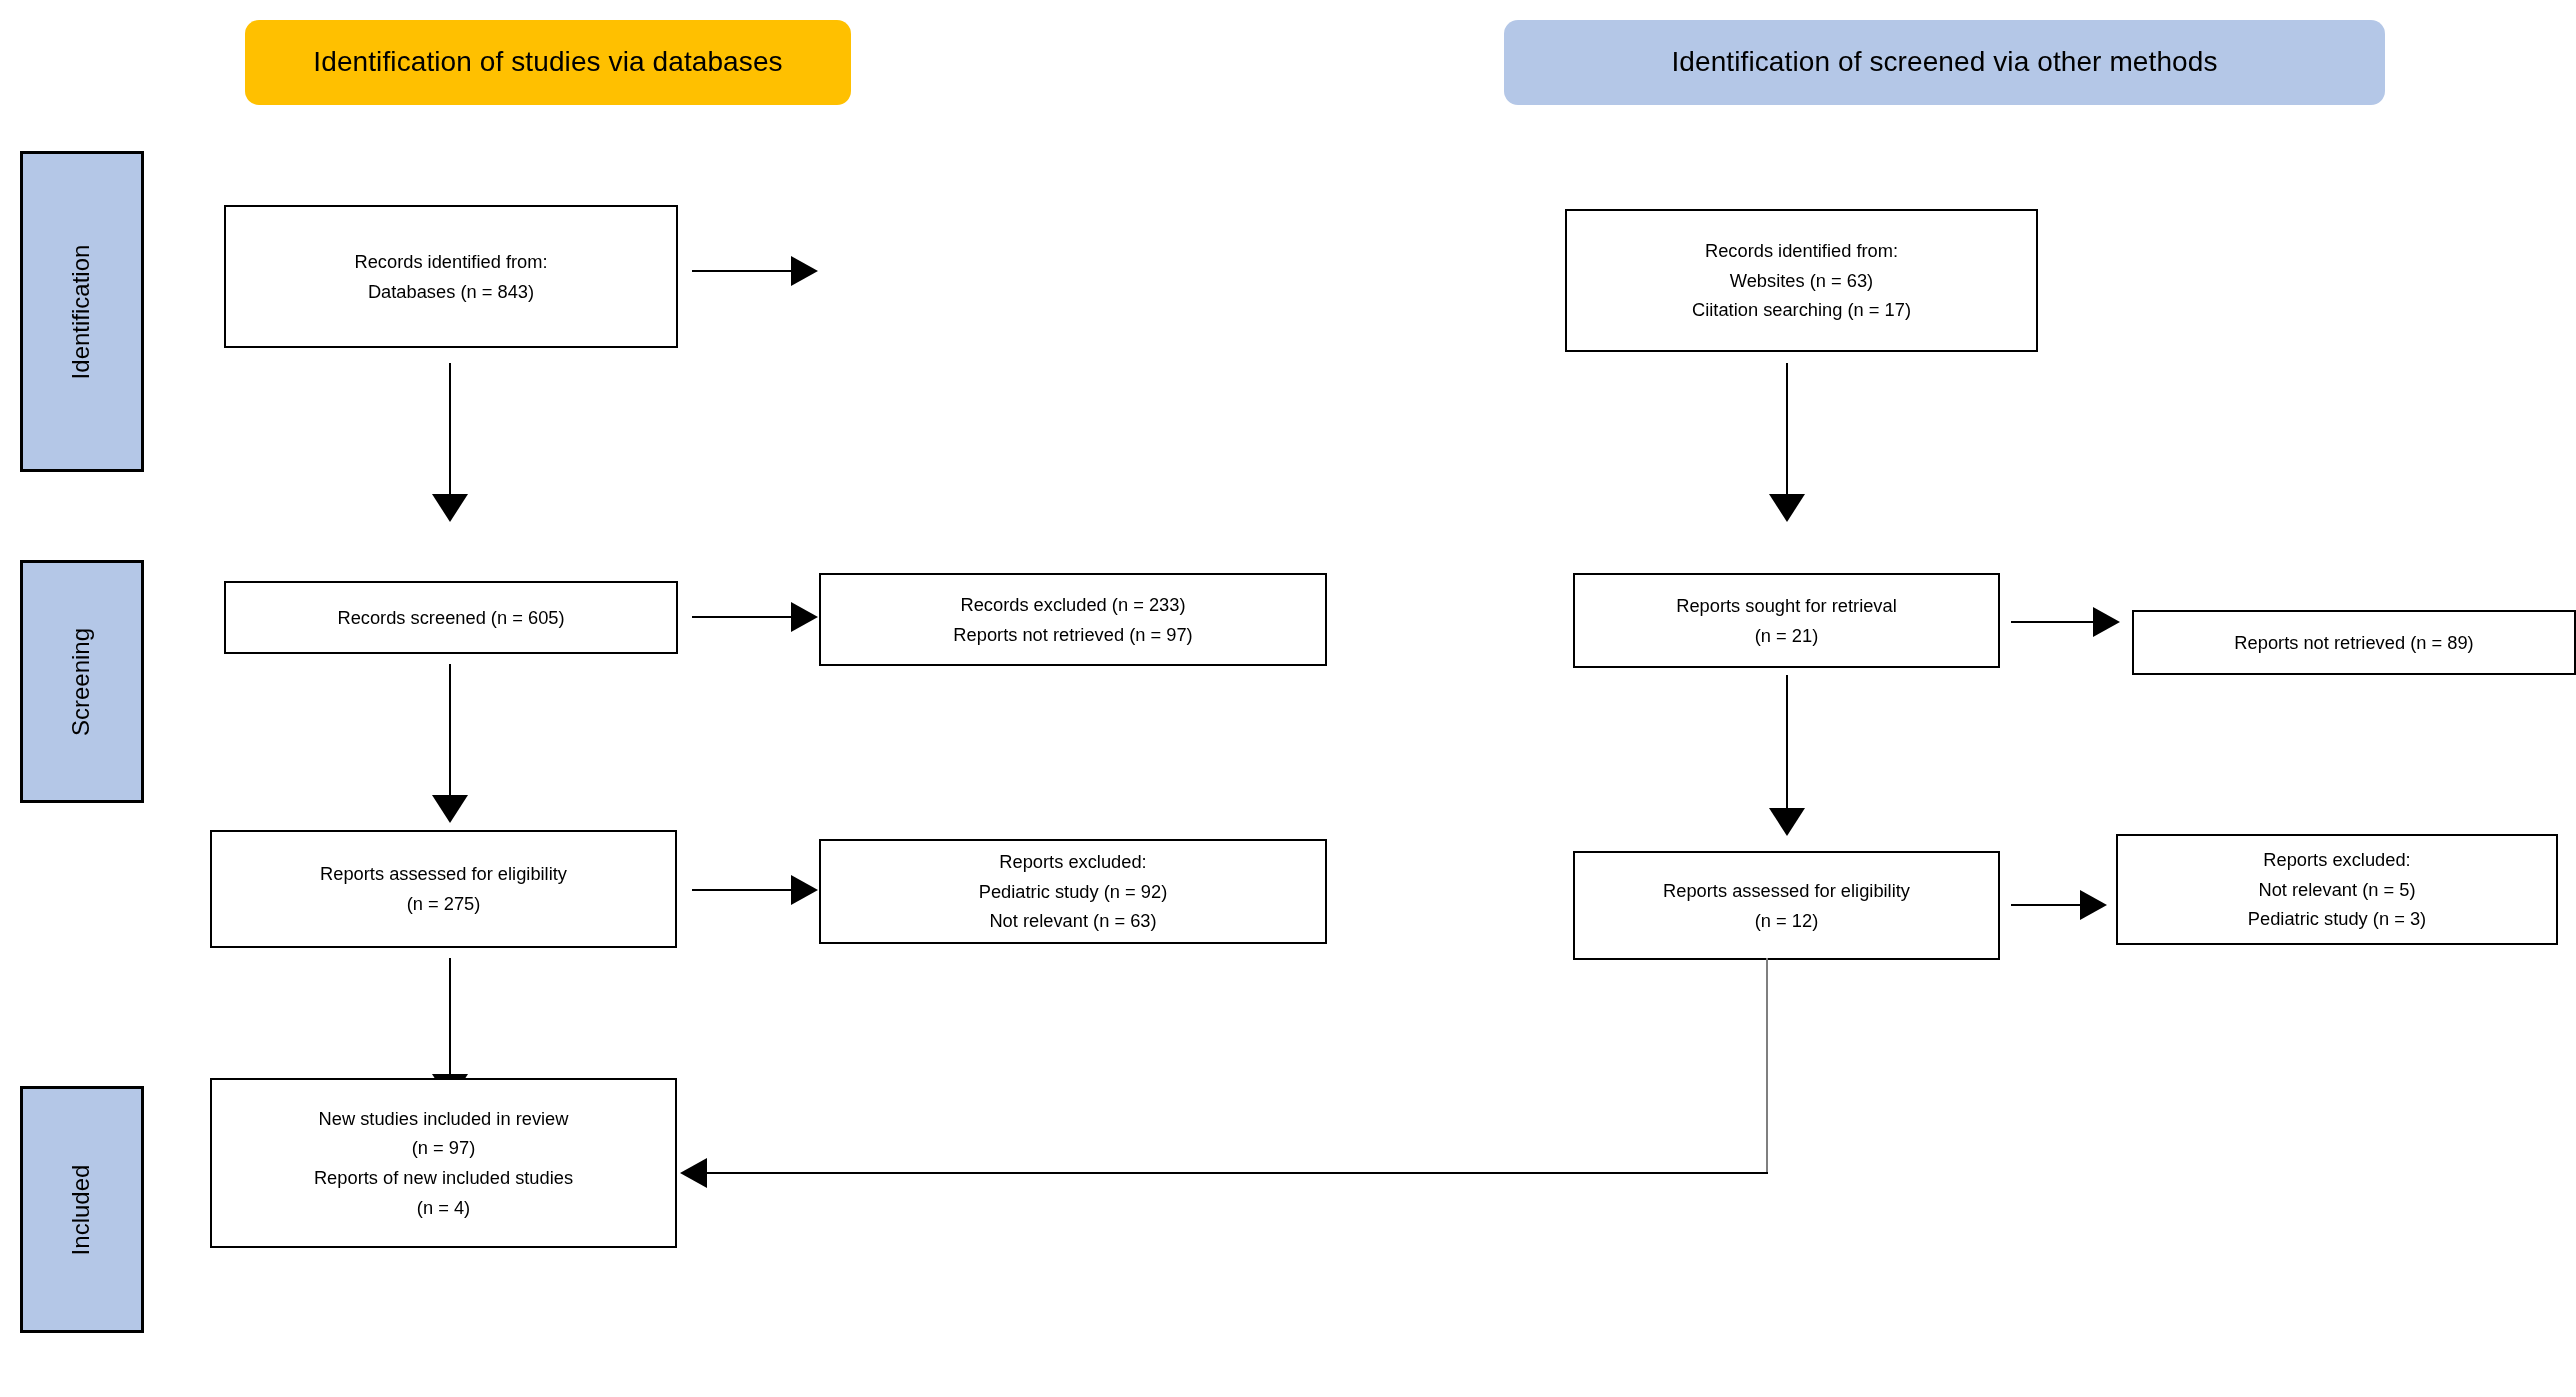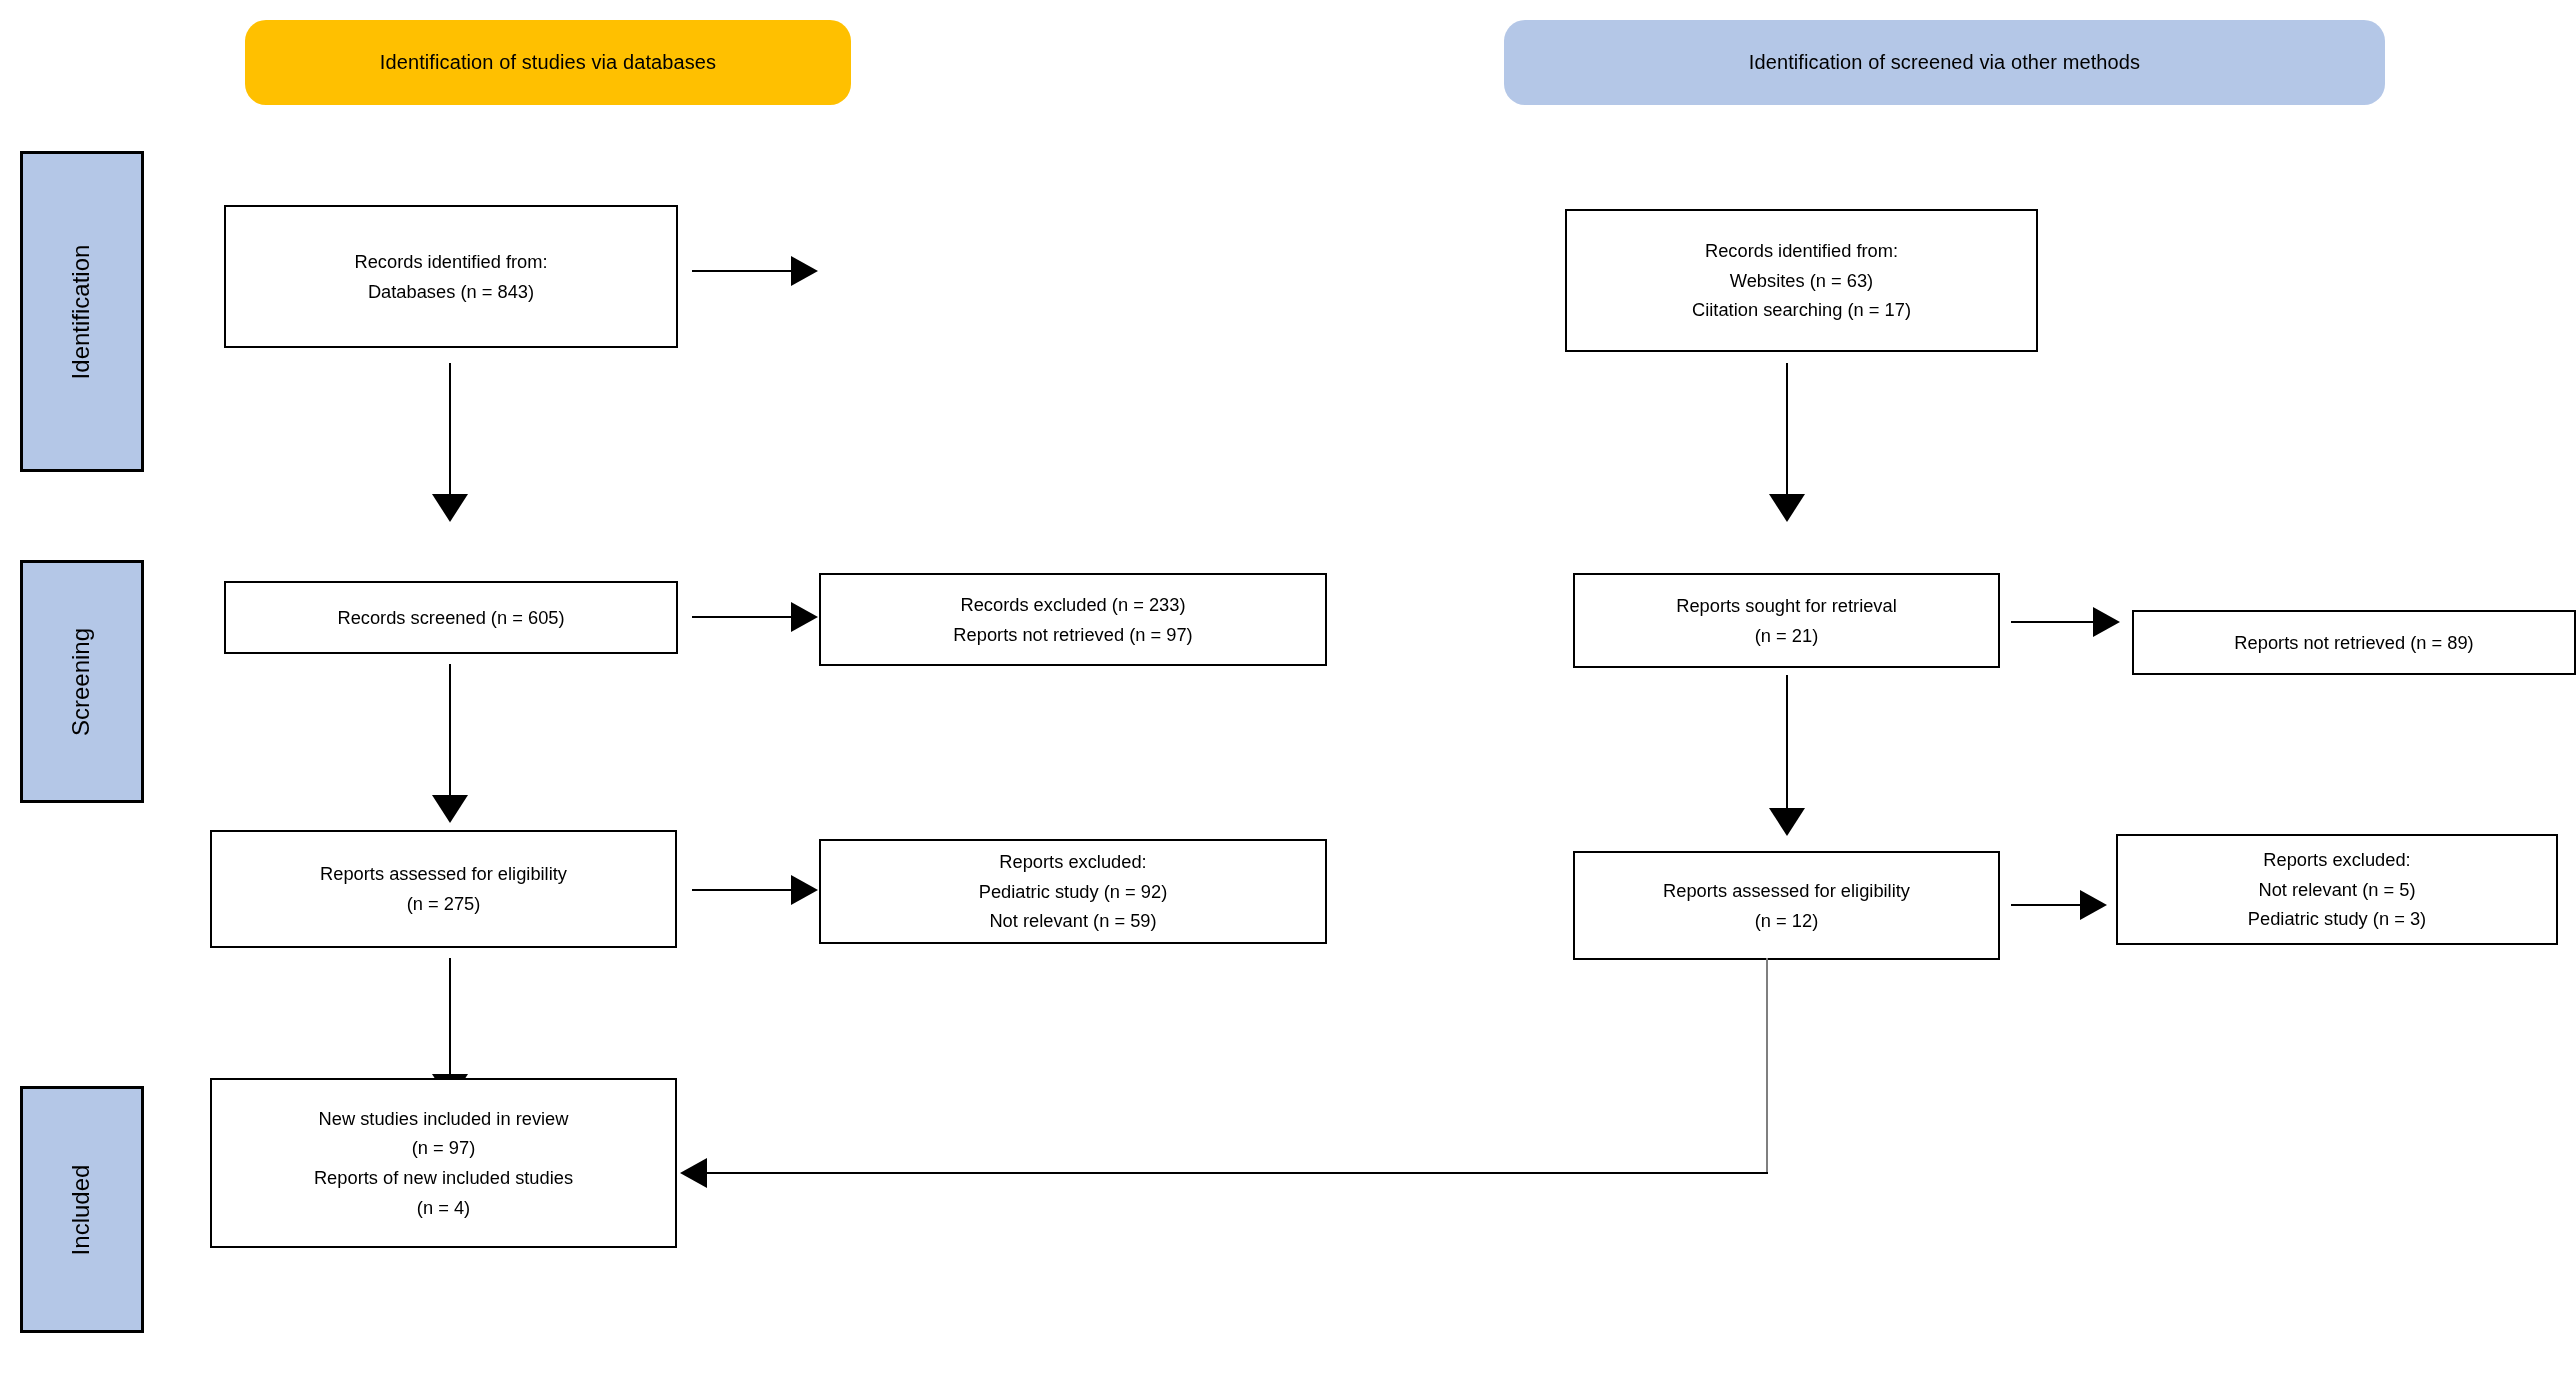--- a/index.html
+++ b/index.html
@@ -13,27 +13,27 @@
     width: 2576px;
     height: 1398px;
     background: #ffffff;
     font-family: "Liberation Sans", sans-serif;
     overflow: hidden;
   }
 
   
   .banner {
     position: absolute;
-    border-radius: 21px;
+    border-radius: 14px;
     display: flex;
     align-items: center;
     justify-content: center;
     text-align: center;
     color: #000000;
-    font-size: 20px;
+    font-size: 28px;
     line-height: 1.2;
     letter-spacing: 0.1px;
   }
   #banner-databases {
     left: 245px;  top: 19.5px;  width: 606px; height: 85px;
     background: #FFC000;
   }
   #banner-other {
     left: 1504px; top: 19.5px;  width: 881px; height: 85px;
     background: #B4C7E7;
@@ -202,21 +202,21 @@
   <div class="arrow-down" style="left:1769px; top:808px;"></div>
 
   <div class="box" id="box-reports-assessed-db">
     <div class="line">Reports assessed for eligibility</div>
     <div class="line">(n = 275)</div>
   </div>
 
   <div class="box" id="box-reports-excluded-db">
     <div class="line">Reports excluded:</div>
     <div class="line">Pediatric study (n = 92)</div>
-    <div class="line">Not relevant (n = 59)</div>
+    <div class="line">Not relevant (n = 63)</div>
   </div>
 
   <div class="box" id="box-reports-assessed-oth">
     <div class="line">Reports assessed for eligibility</div>
     <div class="line">(n = 12)</div>
   </div>
 
   <div class="box" id="box-reports-excluded-oth">
     <div class="line">Reports excluded:</div>
     <div class="line">Not relevant (n = 5)</div>

